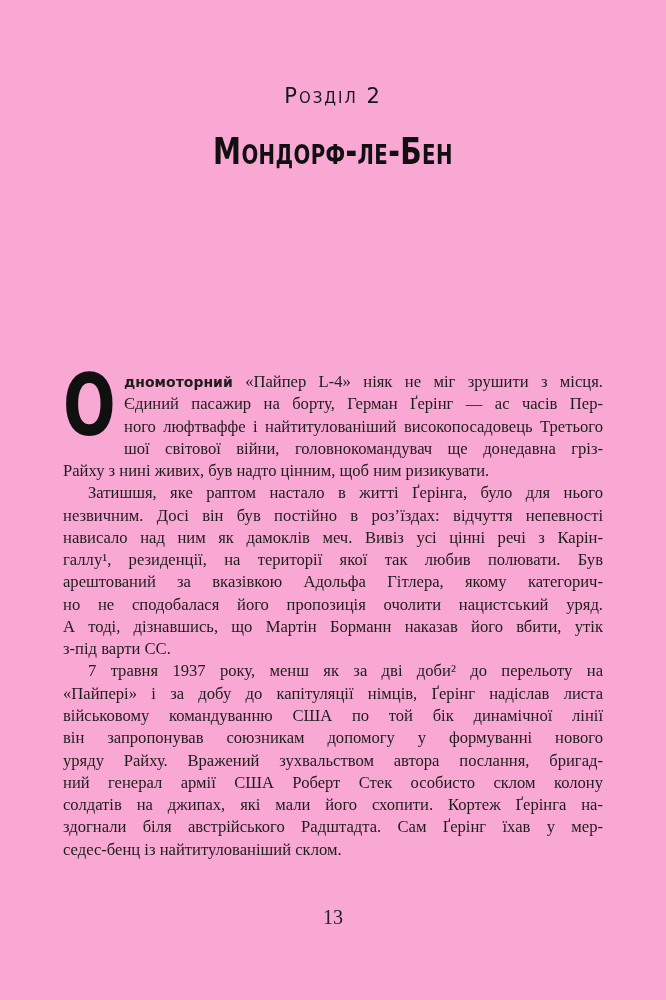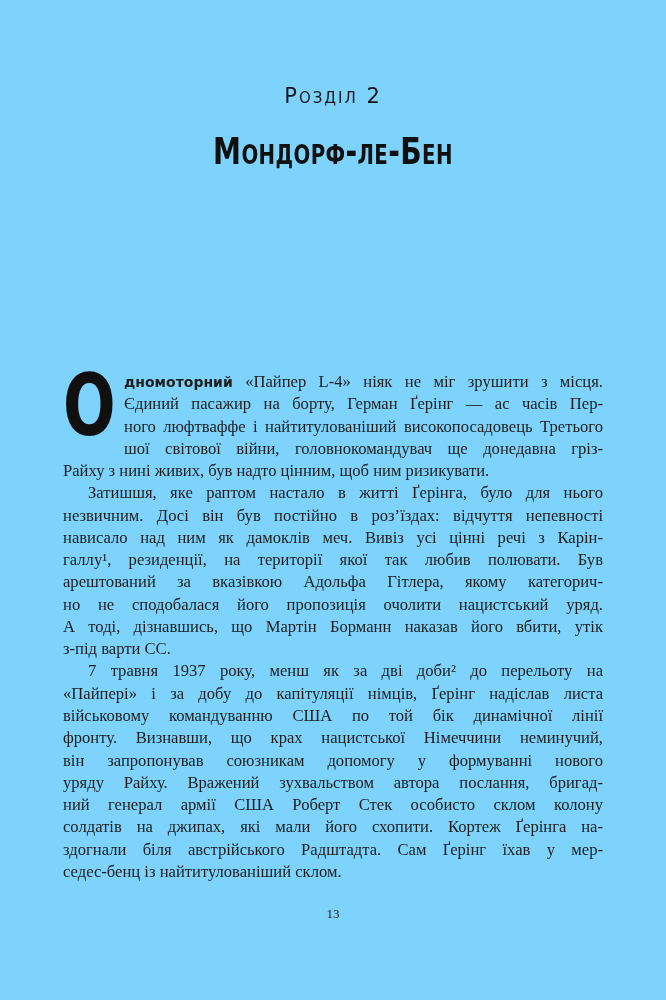--- a/index.html
+++ b/index.html
@@ -4,21 +4,21 @@
 <style>
   html, body { margin: 0; padding: 0; }
   body {
     width: 666px; height: 1000px;
     background: #ffffff;
     overflow: hidden;
   }
   .page {
     position: relative;
     width: 666px; height: 1000px;
-    background: #7dd3fc;
+    background: #f9a8d4;
     color: #1d1d1c;
     font-family: "Liberation Serif", serif;
   }
   .chapter-label {
     position: absolute;
     top: 84px; left: 0; width: 100%;
     text-align: center;
     font-family: "DejaVu Sans", sans-serif;
     font-variant: small-caps;
     font-size: 21px;
@@ -70,21 +70,21 @@
   .lead {
     font-family: "DejaVu Sans", sans-serif;
     font-weight: bold;
     font-size: 14px;
   }
   .page-number {
     position: absolute;
     top: 906px; left: 0; width: 100%;
     text-align: center;
     font-family: "Liberation Serif", serif;
-    font-size: 13px;
+    font-size: 20px;
     color: #222222;
   }
 </style>
 </head>
 <body>
 
 <div class="page">
 
   <div class="chapter-label">Розділ 2</div>
 
@@ -109,21 +109,20 @@
       <div class="line">арештований за вказівкою Адольфа Гітлера, якому категорич-</div>
       <div class="line">но не сподобалася його пропозиція очолити нацистський уряд.</div>
       <div class="line">А тоді, дізнавшись, що Мартін Борманн наказав його вбити, утік</div>
       <div class="line last">з-під варти СС.</div>
     </div>
 
     <div class="paragraph">
       <div class="line indent">7 травня 1937 року, менш як за дві доби² до перельоту на</div>
       <div class="line">«Пайпері» і за добу до капітуляції німців, Ґерінг надіслав листа</div>
       <div class="line">військовому командуванню США по той бік динамічної лінії</div>
-      <div class="line">фронту. Визнавши, що крах нацистської Німеччини неминучий,</div>
       <div class="line">він запропонував союзникам допомогу у формуванні нового</div>
       <div class="line">уряду Райху. Вражений зухвальством автора послання, бригад-</div>
       <div class="line">ний генерал армії США Роберт Стек особисто склом колону</div>
       <div class="line">солдатів на джипах, які мали його схопити. Кортеж Ґерінга на-</div>
       <div class="line">здогнали біля австрійського Радштадта. Сам Ґерінг їхав у мер-</div>
       <div class="line last">седес-бенц із найтитулованіший склом.</div>
     </div>
 
   </div>
 

